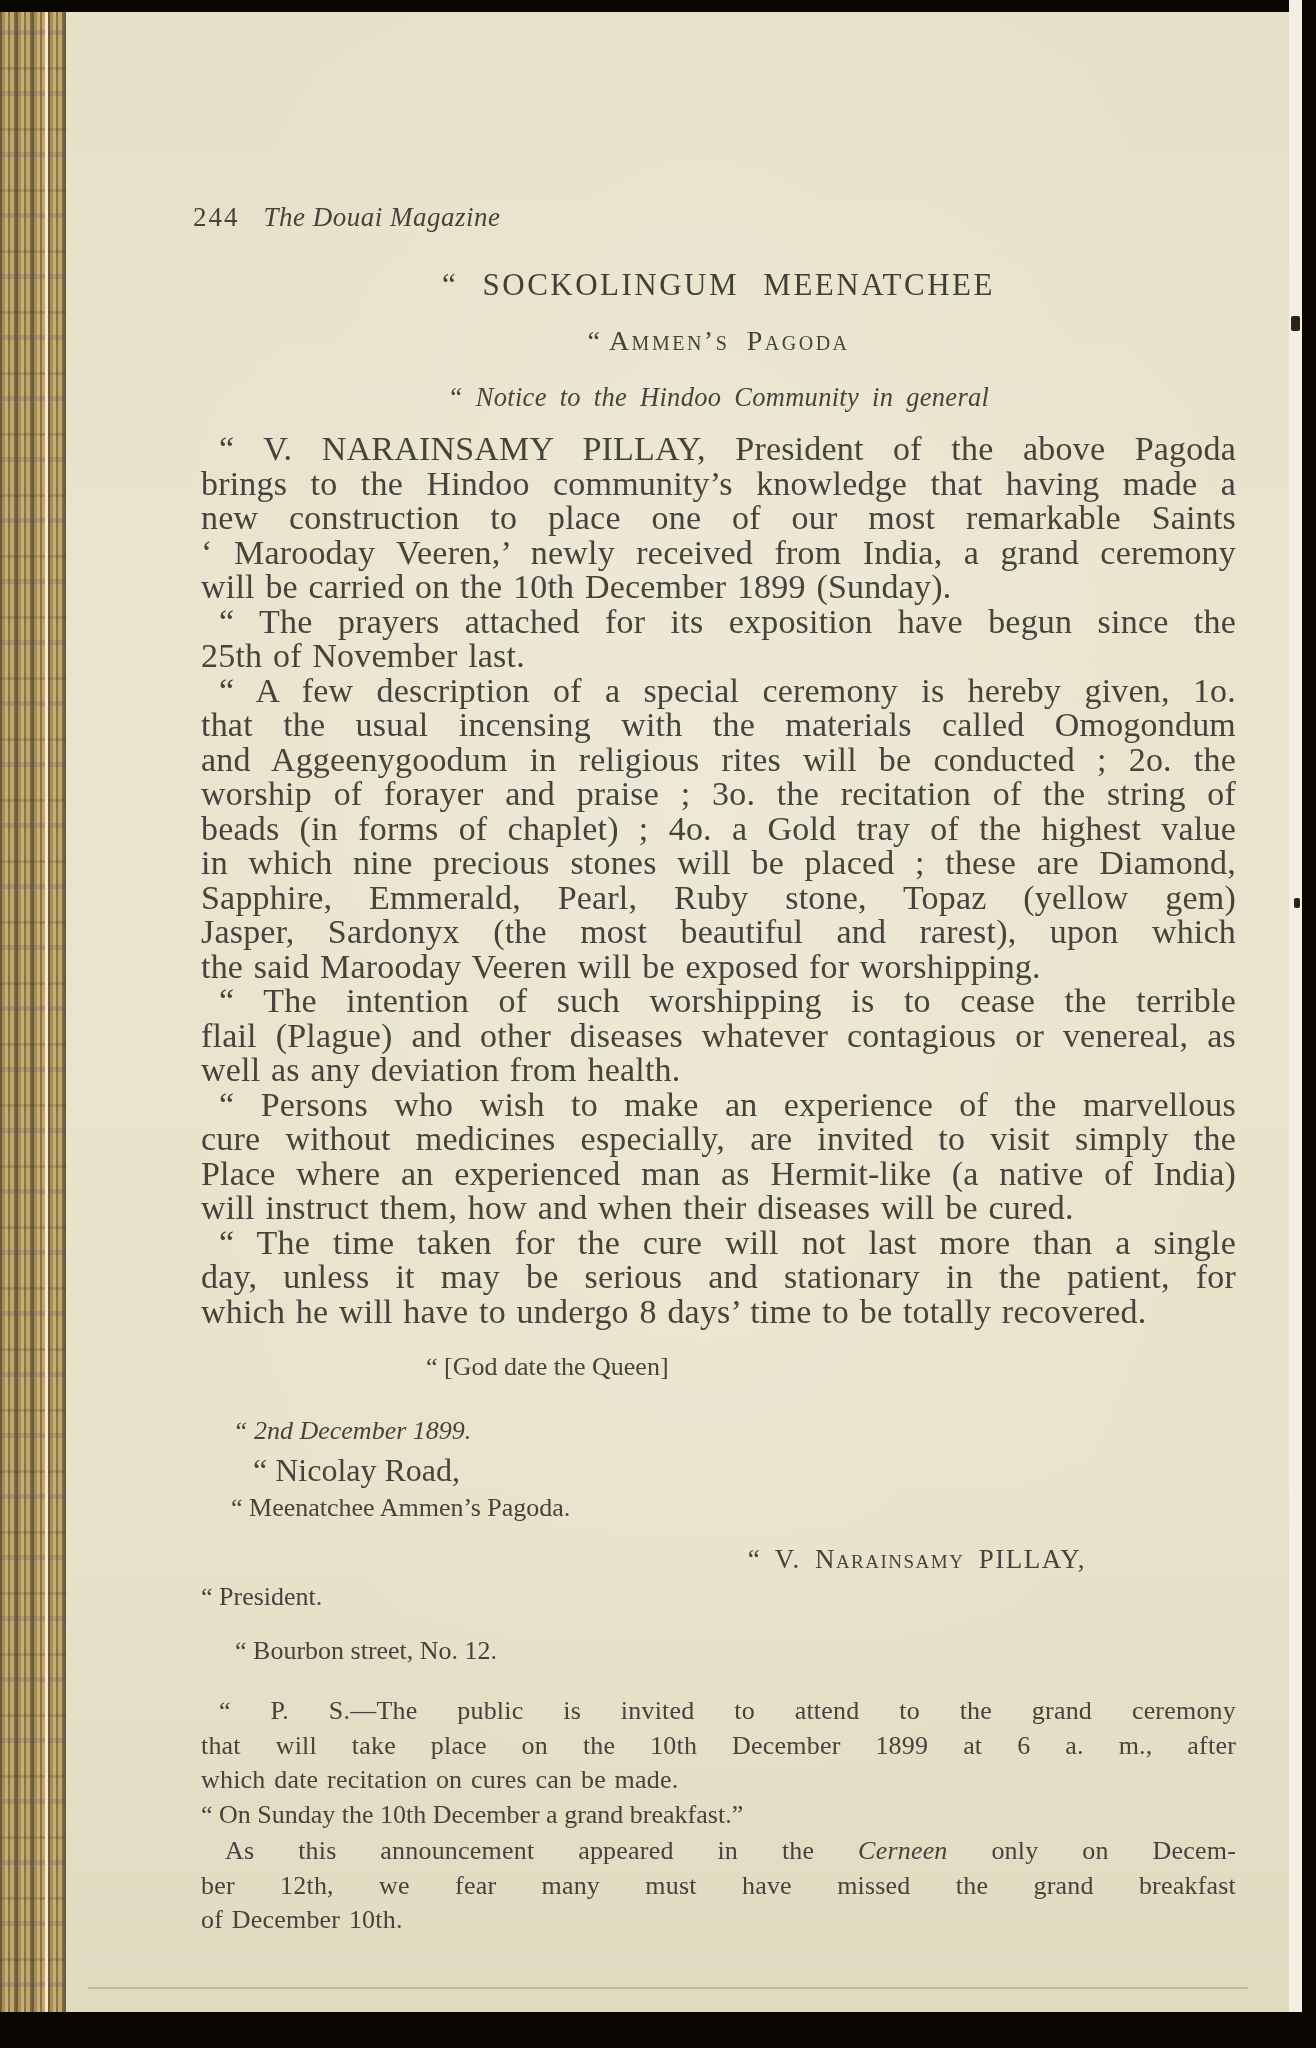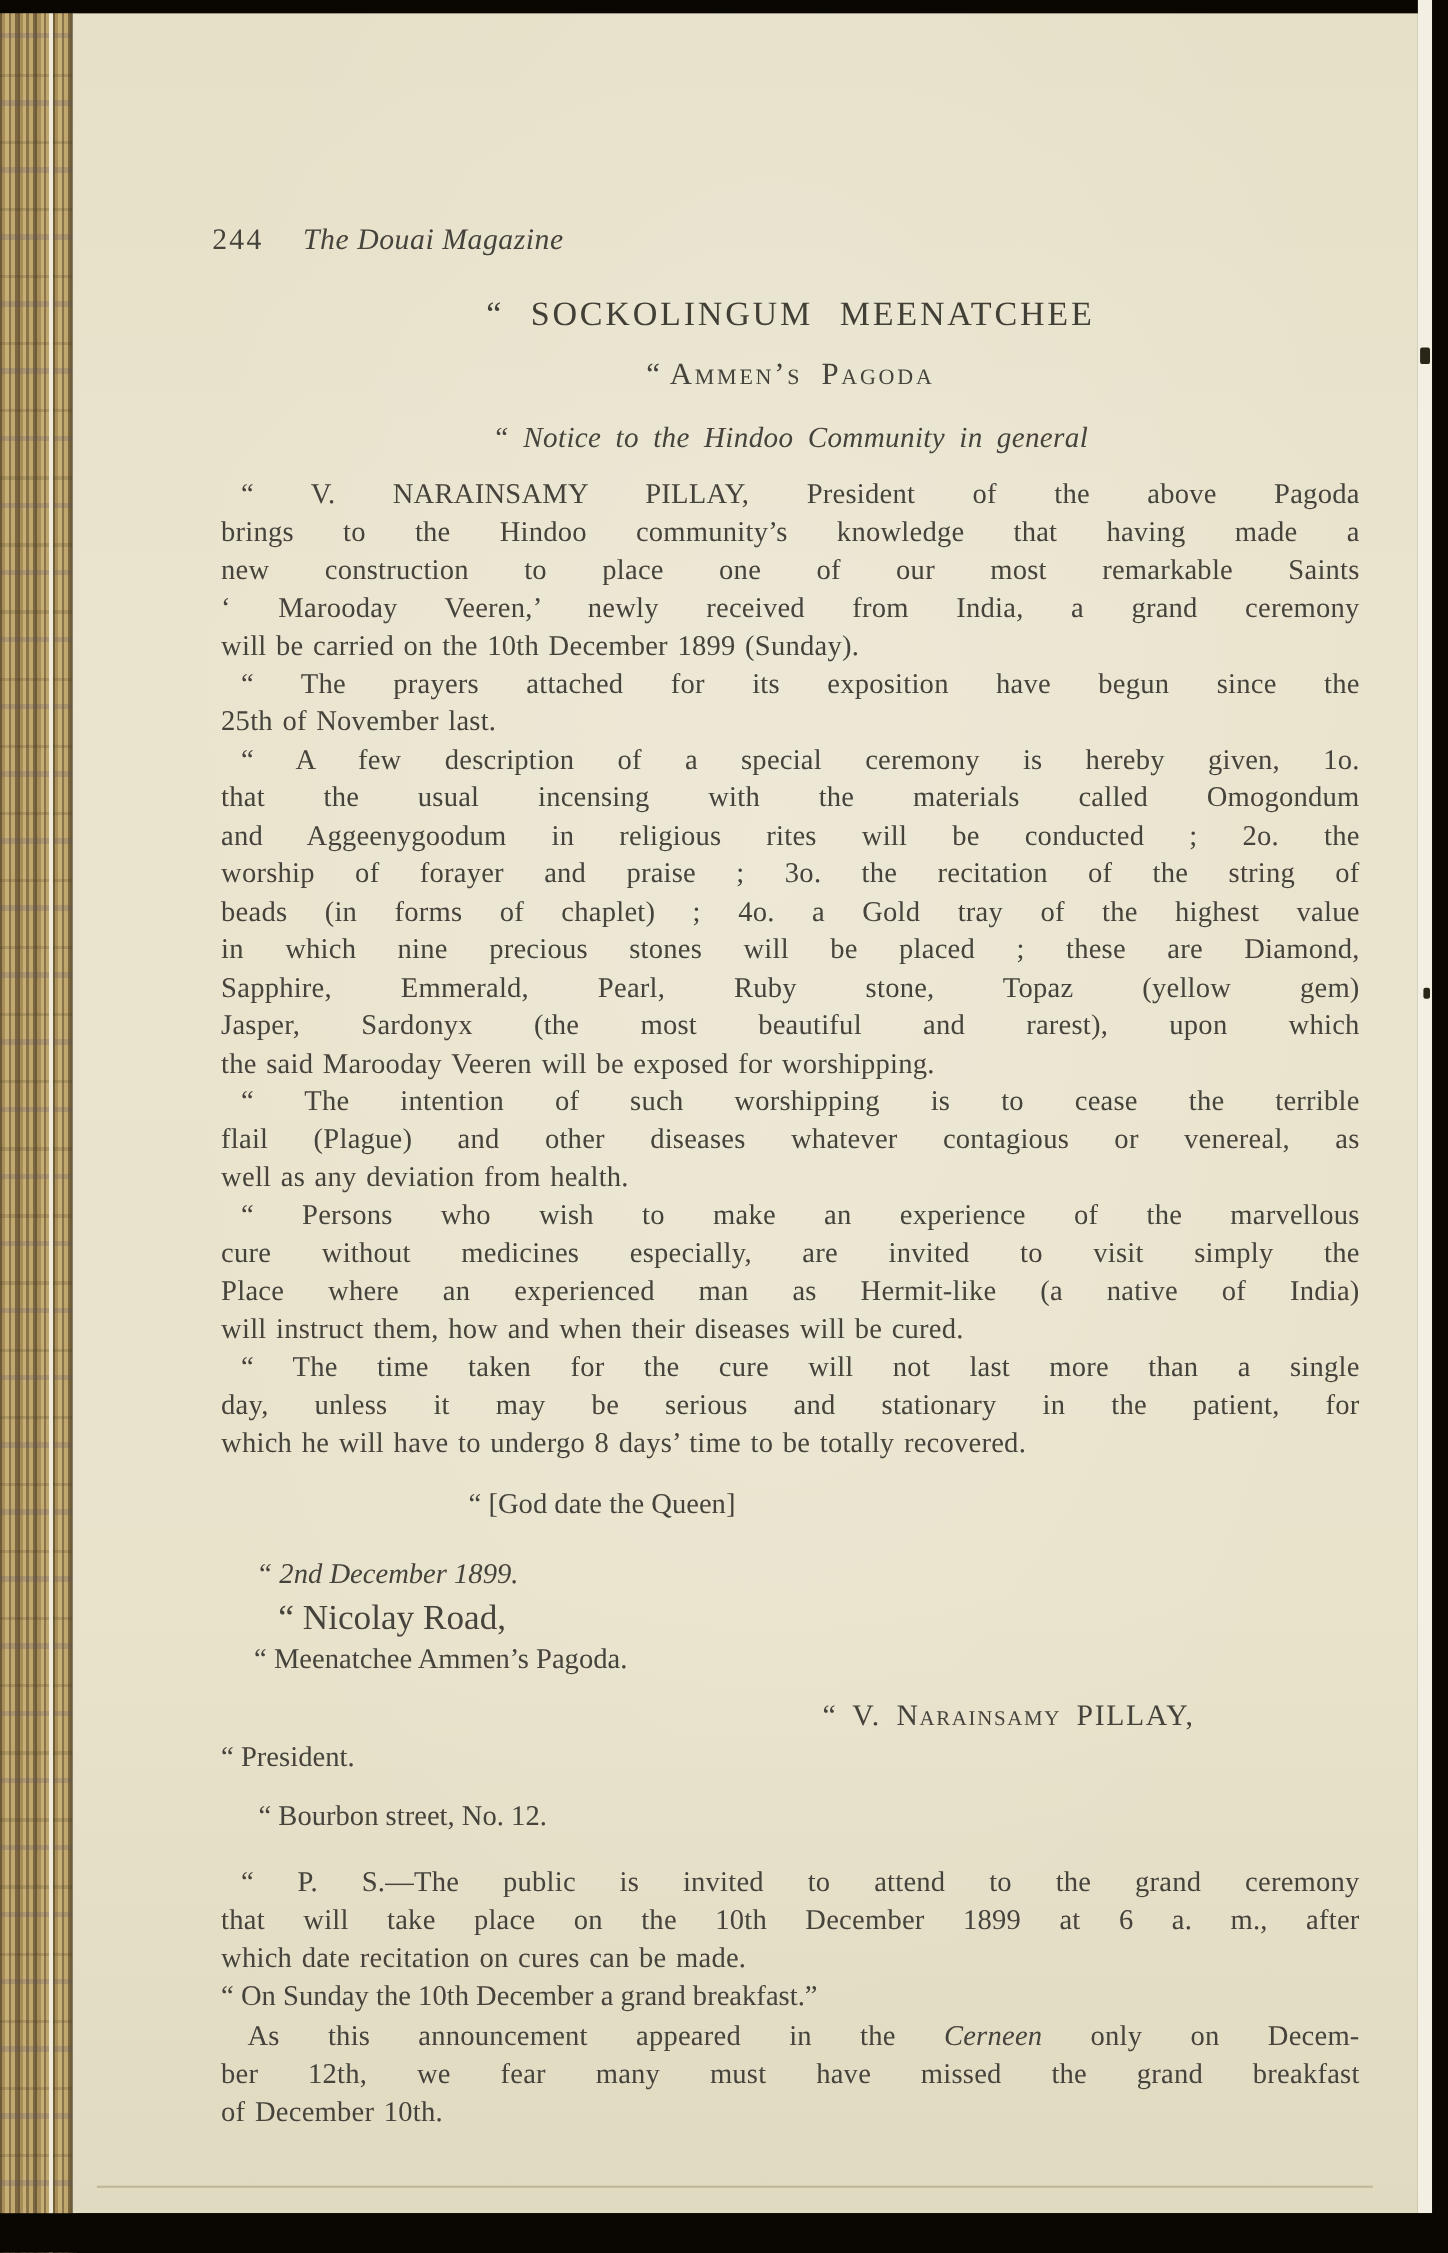--- a/index.html
+++ b/index.html
@@ -26,29 +26,29 @@
   .white-sliver{position:absolute;left:1289px;top:0;width:13px;height:2012px;background:#f3efe2;}
   .speck{position:absolute;background:#2b2517;border-radius:2px;}
   .speck.s1{left:1291px;top:316px;width:9px;height:15px;}
   .speck.s2{left:1294px;top:898px;width:6px;height:10px;}
 
   
   .col{position:absolute;left:135px;top:0;width:1035px;height:2000px;}
   .col > div, .col > h1, .col > h2{position:absolute;margin:0;font-weight:normal;width:1035px;}
 
   .running-header{left:-8px;top:190px;font-size:27px;}
-  .running-header .journal{font-style:italic;margin-left:36px;letter-spacing:.5px;}
+  .running-header .journal{font-style:italic;margin-left:24px;letter-spacing:.5px;}
   .running-header .pagenum{letter-spacing:2px;}
 
   .title{top:255px;text-align:center;font-size:31px;letter-spacing:2.5px;word-spacing:14px;color:#413f36;}
   .subtitle{top:313px;text-align:center;font-size:28px;letter-spacing:1px;}
   .subtitle .sc{font-variant:small-caps;letter-spacing:2.5px;word-spacing:8px;}
   .heading{top:370px;text-align:center;font-style:italic;font-size:26.5px;word-spacing:6px;letter-spacing:.3px;}
 
-  .bodytext{top:420px;font-size:26px;line-height:34.5px;letter-spacing:.2px;word-spacing:2px;}
+  .bodytext{top:420px;font-size:34px;line-height:34.5px;letter-spacing:.2px;word-spacing:2px;}
   .tl{text-align:justify;text-align-last:justify;}
   .tl.last{text-align-last:left;}
   .para .tl:first-child{text-indent:18px;}
 
   .godsave{top:1340px;left:225px;font-size:26px;width:700px !important;}
   .dateline{top:1404px;padding-left:32px;font-size:26px;box-sizing:border-box;font-style:italic;}
   .road{top:1440px;padding-left:52px;font-size:32px;box-sizing:border-box;}
   .pagoda{top:1481px;padding-left:30px;font-size:26px;box-sizing:border-box;}
   .sig{top:1532px;text-align:right;padding-right:150px;font-size:27px;box-sizing:border-box;font-variant:small-caps;letter-spacing:1.5px;word-spacing:6px;}
   .sigtitle{top:1570px;text-align:left;padding-right:127px;font-size:26px;box-sizing:border-box;}

